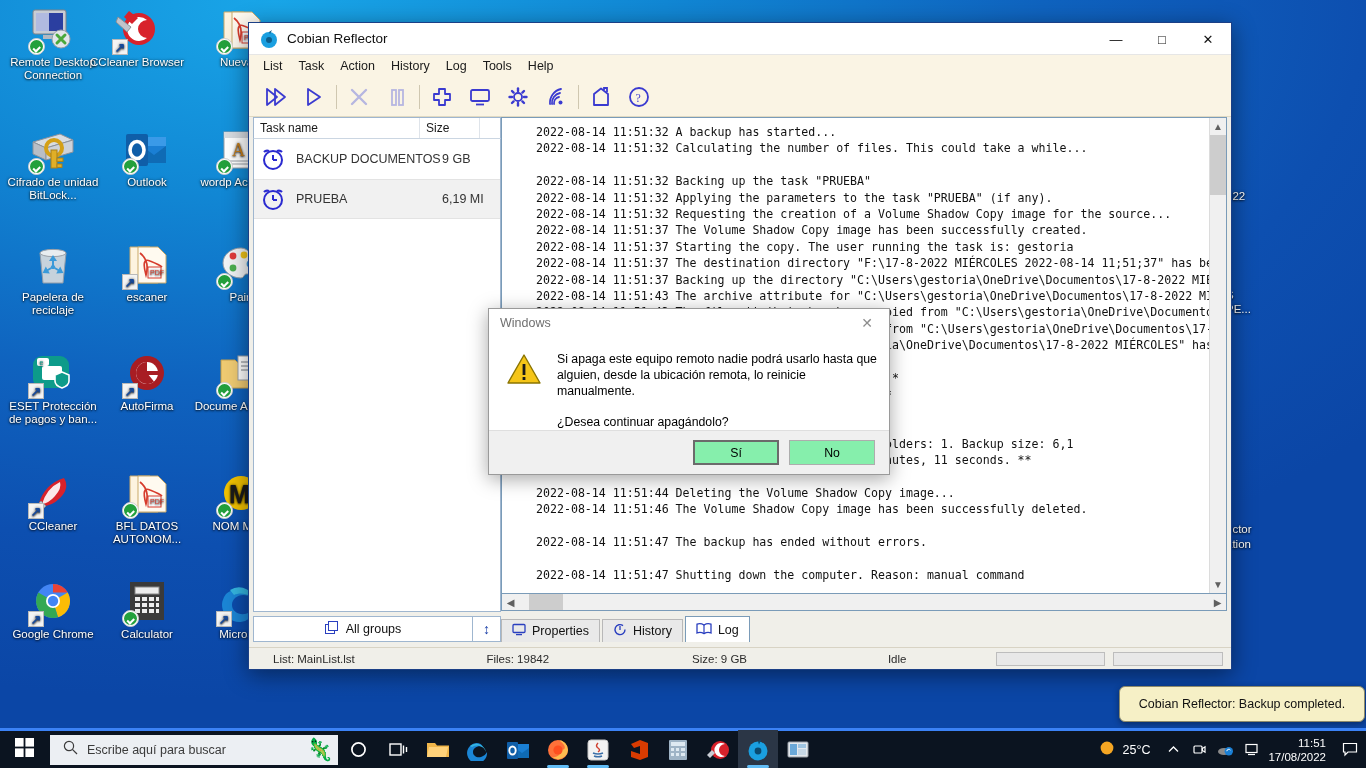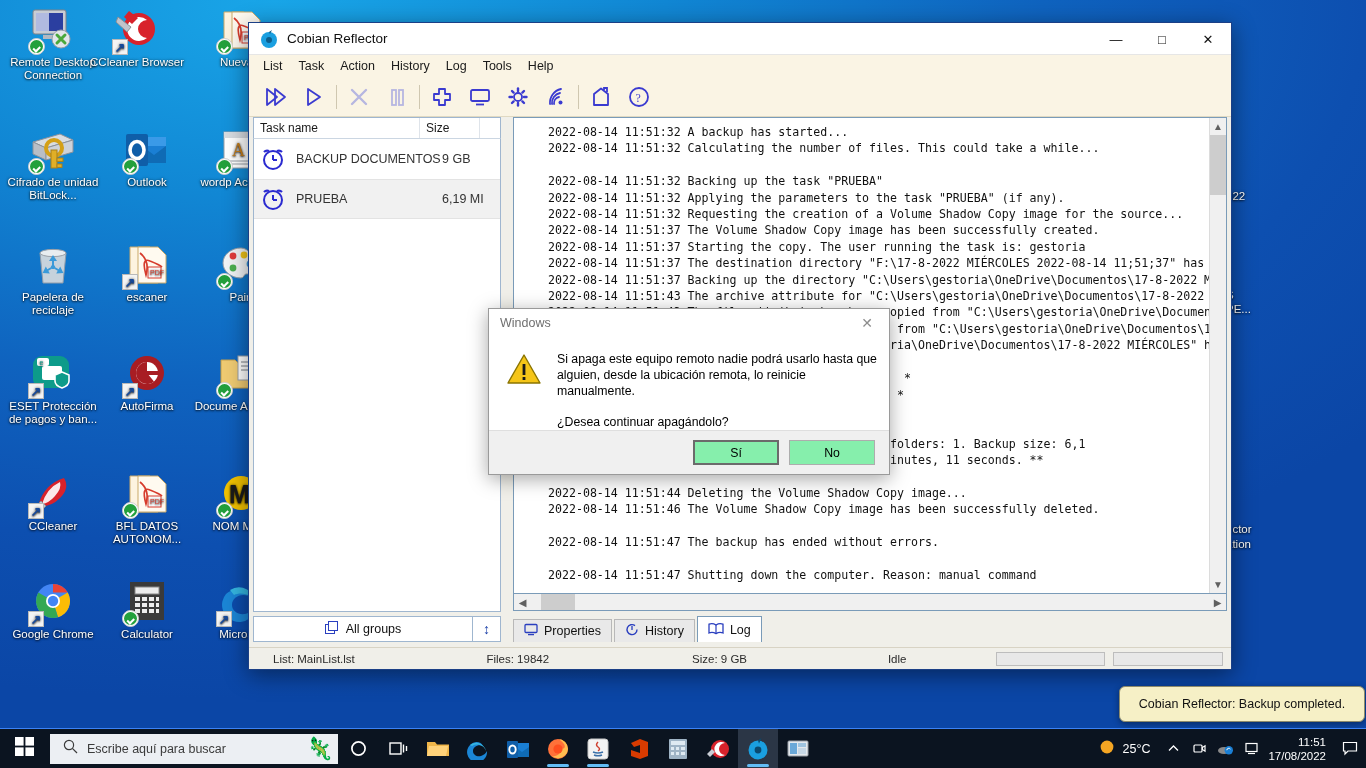--- a/index.html
+++ b/index.html
@@ -68,21 +68,21 @@
   .menubar{ height:22px; background:#faf4e4; display:flex; align-items:center; padding-left:6px; }
   .menubar span{ font-size:12.5px; color:#1a1a1a; padding:2px 8px; }
 
   .toolbar{
     height:40px; background:#faf4e4; display:flex; align-items:center; padding-left:8px; gap:0px;
     border-bottom:1px solid #e0d9c2;
   }
   .tbtn{ width:38px;height:34px; display:flex;align-items:center;justify-content:center; }
   .tsep{ width:1px;height:24px;background:#cfc7b0; margin:0 3px; }
 
-  .body{ flex:1; display:flex; padding:0 4px 0 4px; gap:12px; min-height:0; }
+  .body{ flex:1; display:flex; padding:0 4px 0 4px; gap:0; min-height:0; }
 
   
   .leftpanel{ width:248px; display:flex; flex-direction:column; min-height:0; }
   .listhead{
     display:flex; height:22px; background:#fff; border:1px solid #9fb6cf; border-bottom:1px solid #cbd6e2;
     font-size:12px; color:#1a1a1a;
   }
   .listhead div{ padding:3px 6px; border-right:1px solid #dfe4ea; }
   .lh-name{ flex:1; }
   .lh-size{ width:60px; }
@@ -168,21 +168,21 @@
     position:absolute; left:1119px; top:686px; width:246px; height:36px;
     background:#f6f0c6; border:1px solid #8d8a6a; border-radius:6px;
     display:flex; align-items:center; justify-content:center;
     font-size:12.5px; color:#111; box-shadow:0 2px 6px rgba(0,0,0,.4);
   }
 
   
   #taskbar{
     position:absolute; left:0; bottom:0; width:1366px; height:40px;
     background:#0b1420; display:flex; align-items:center;
-    border-top:1px solid #3b82f6;
+    border-top:3px solid #3b82f6;
   }
   #startbtn{ width:48px;height:40px; display:flex;align-items:center;justify-content:center; }
   #searchbox{
     width:288px;height:30px;background:#eceff3; display:flex; align-items:center;
     gap:9px; padding-left:13px; margin-left:2px; position:relative; overflow:hidden;
   }
   #searchbox .ph{ font-size:12.5px; color:#3b3b3b; }
   .tbicon{ width:40px;height:40px; display:flex;align-items:center;justify-content:center; position:relative;}
   .tbicon.open:after{ content:""; position:absolute; bottom:2px; left:9px; width:22px; height:2.5px; background:#62bdf6; border-radius:2px;}
   .tbicon.active{ background:#2b3646; }

